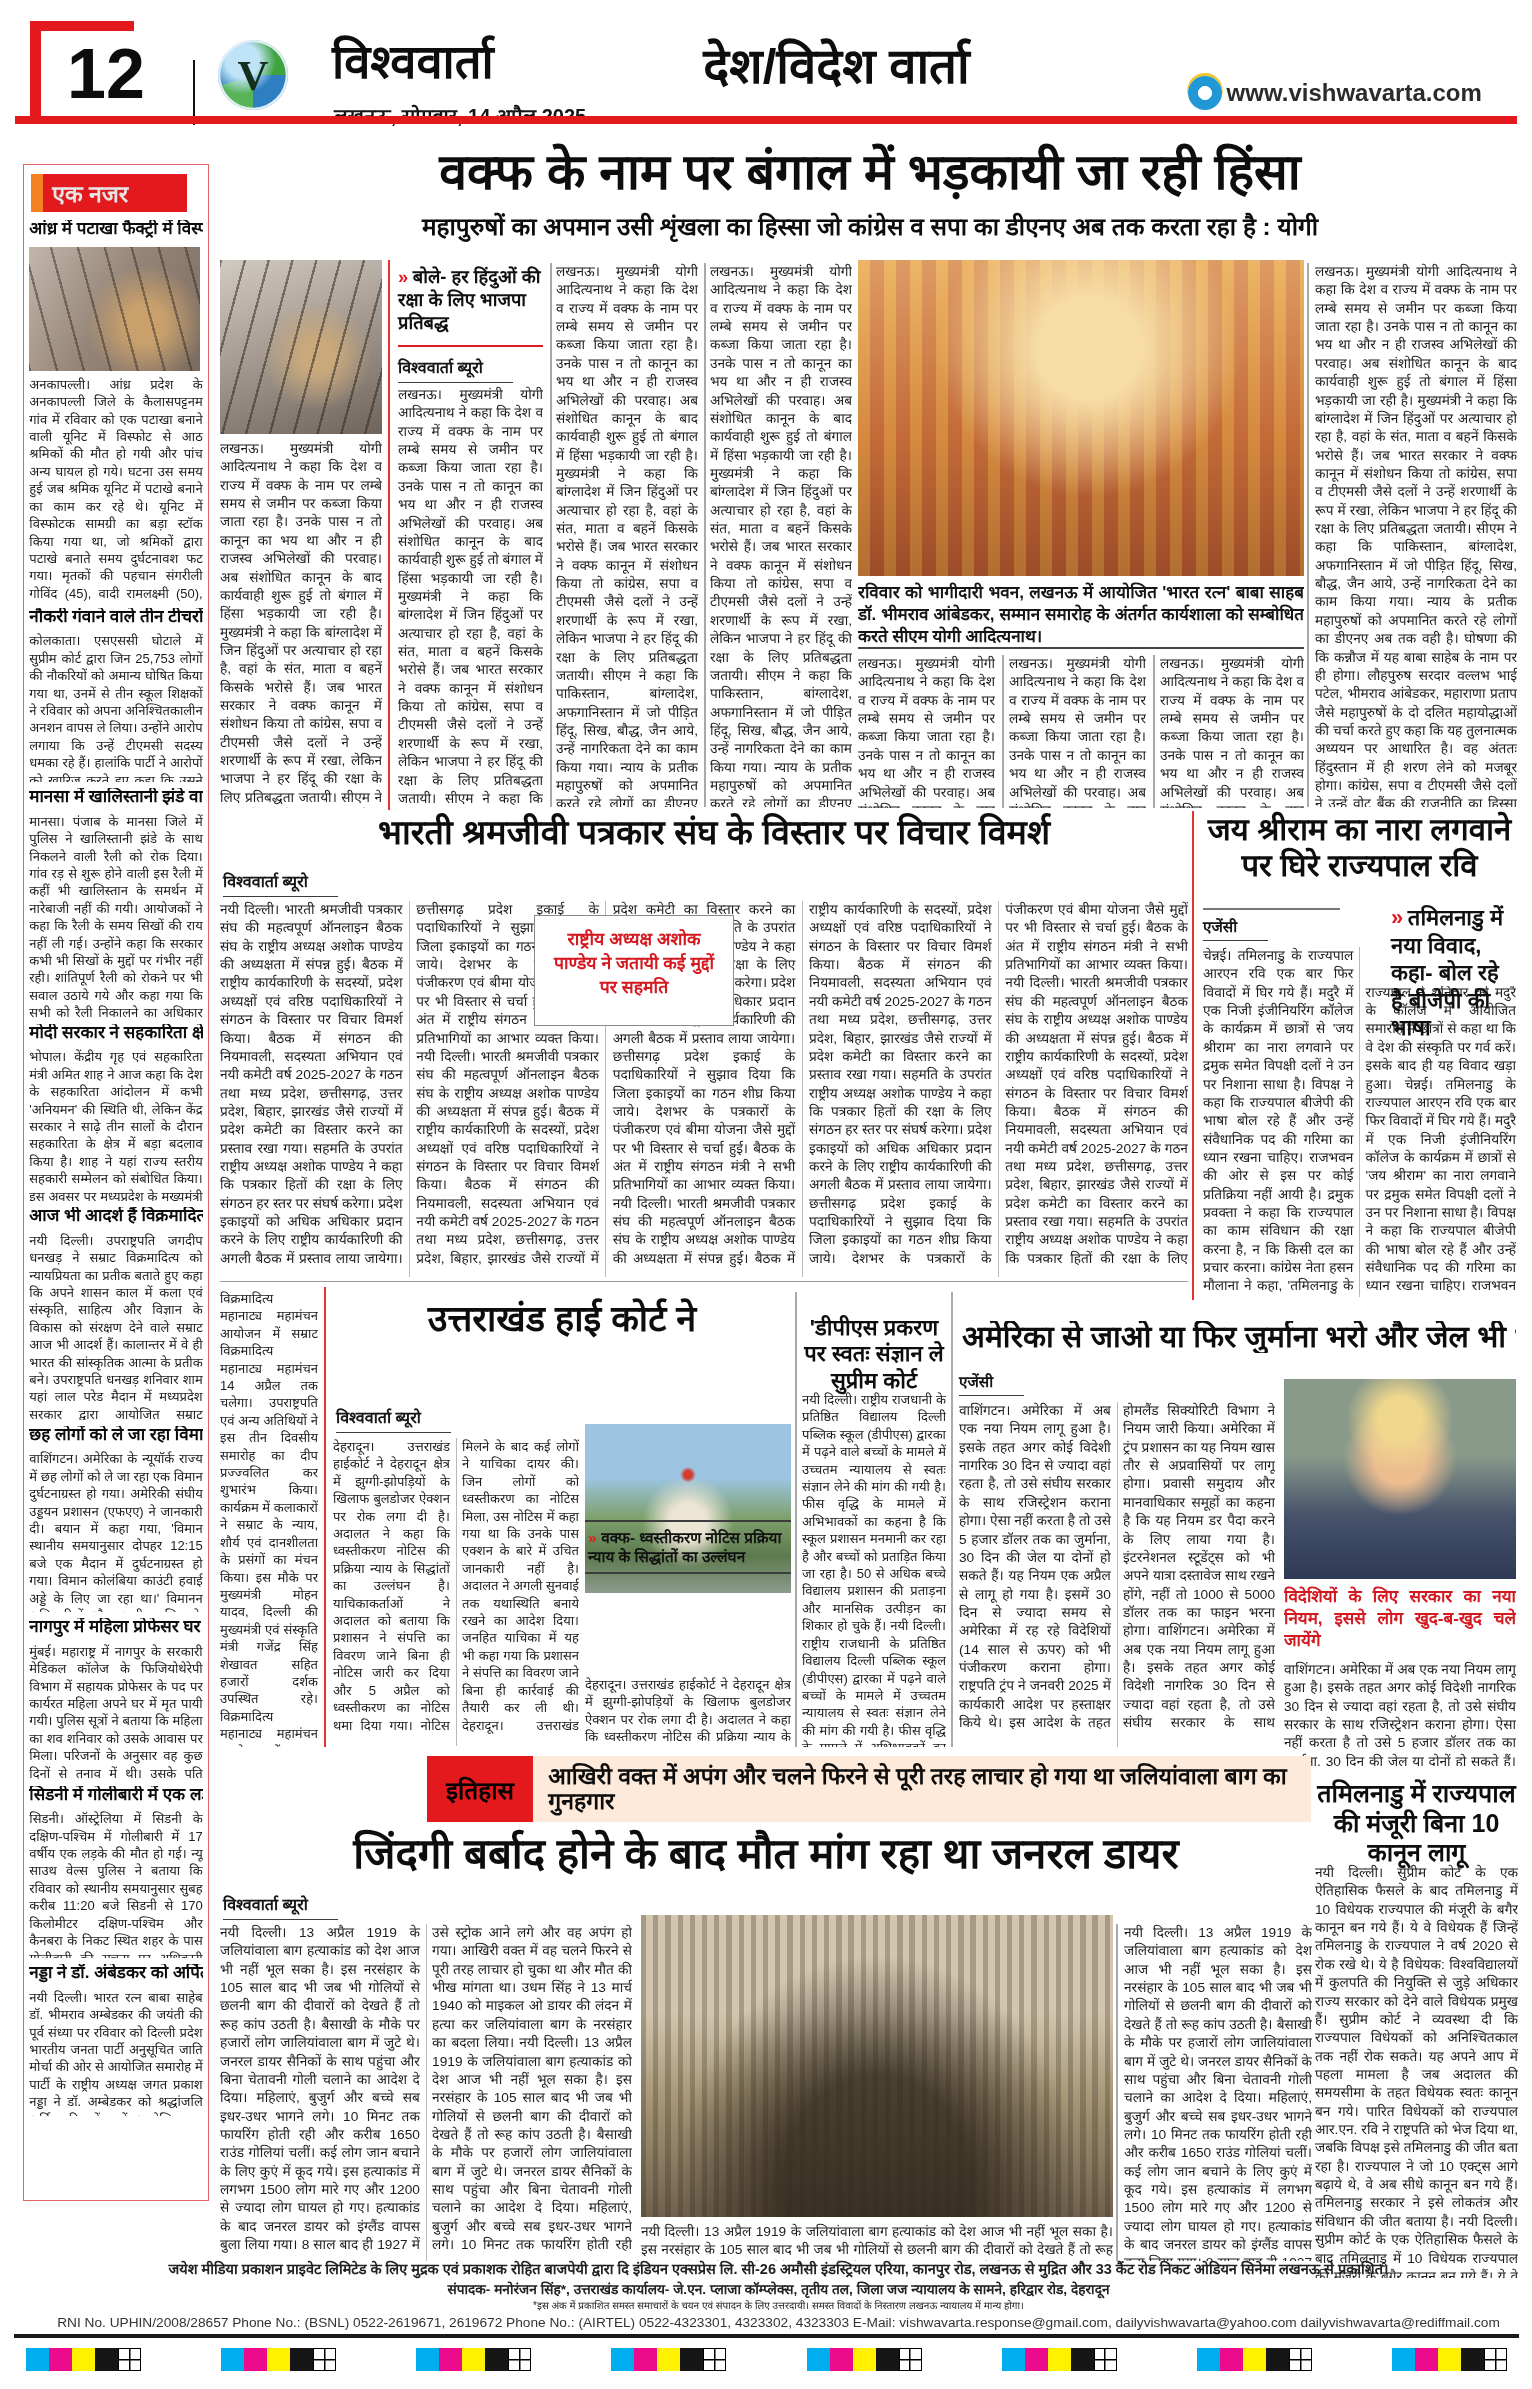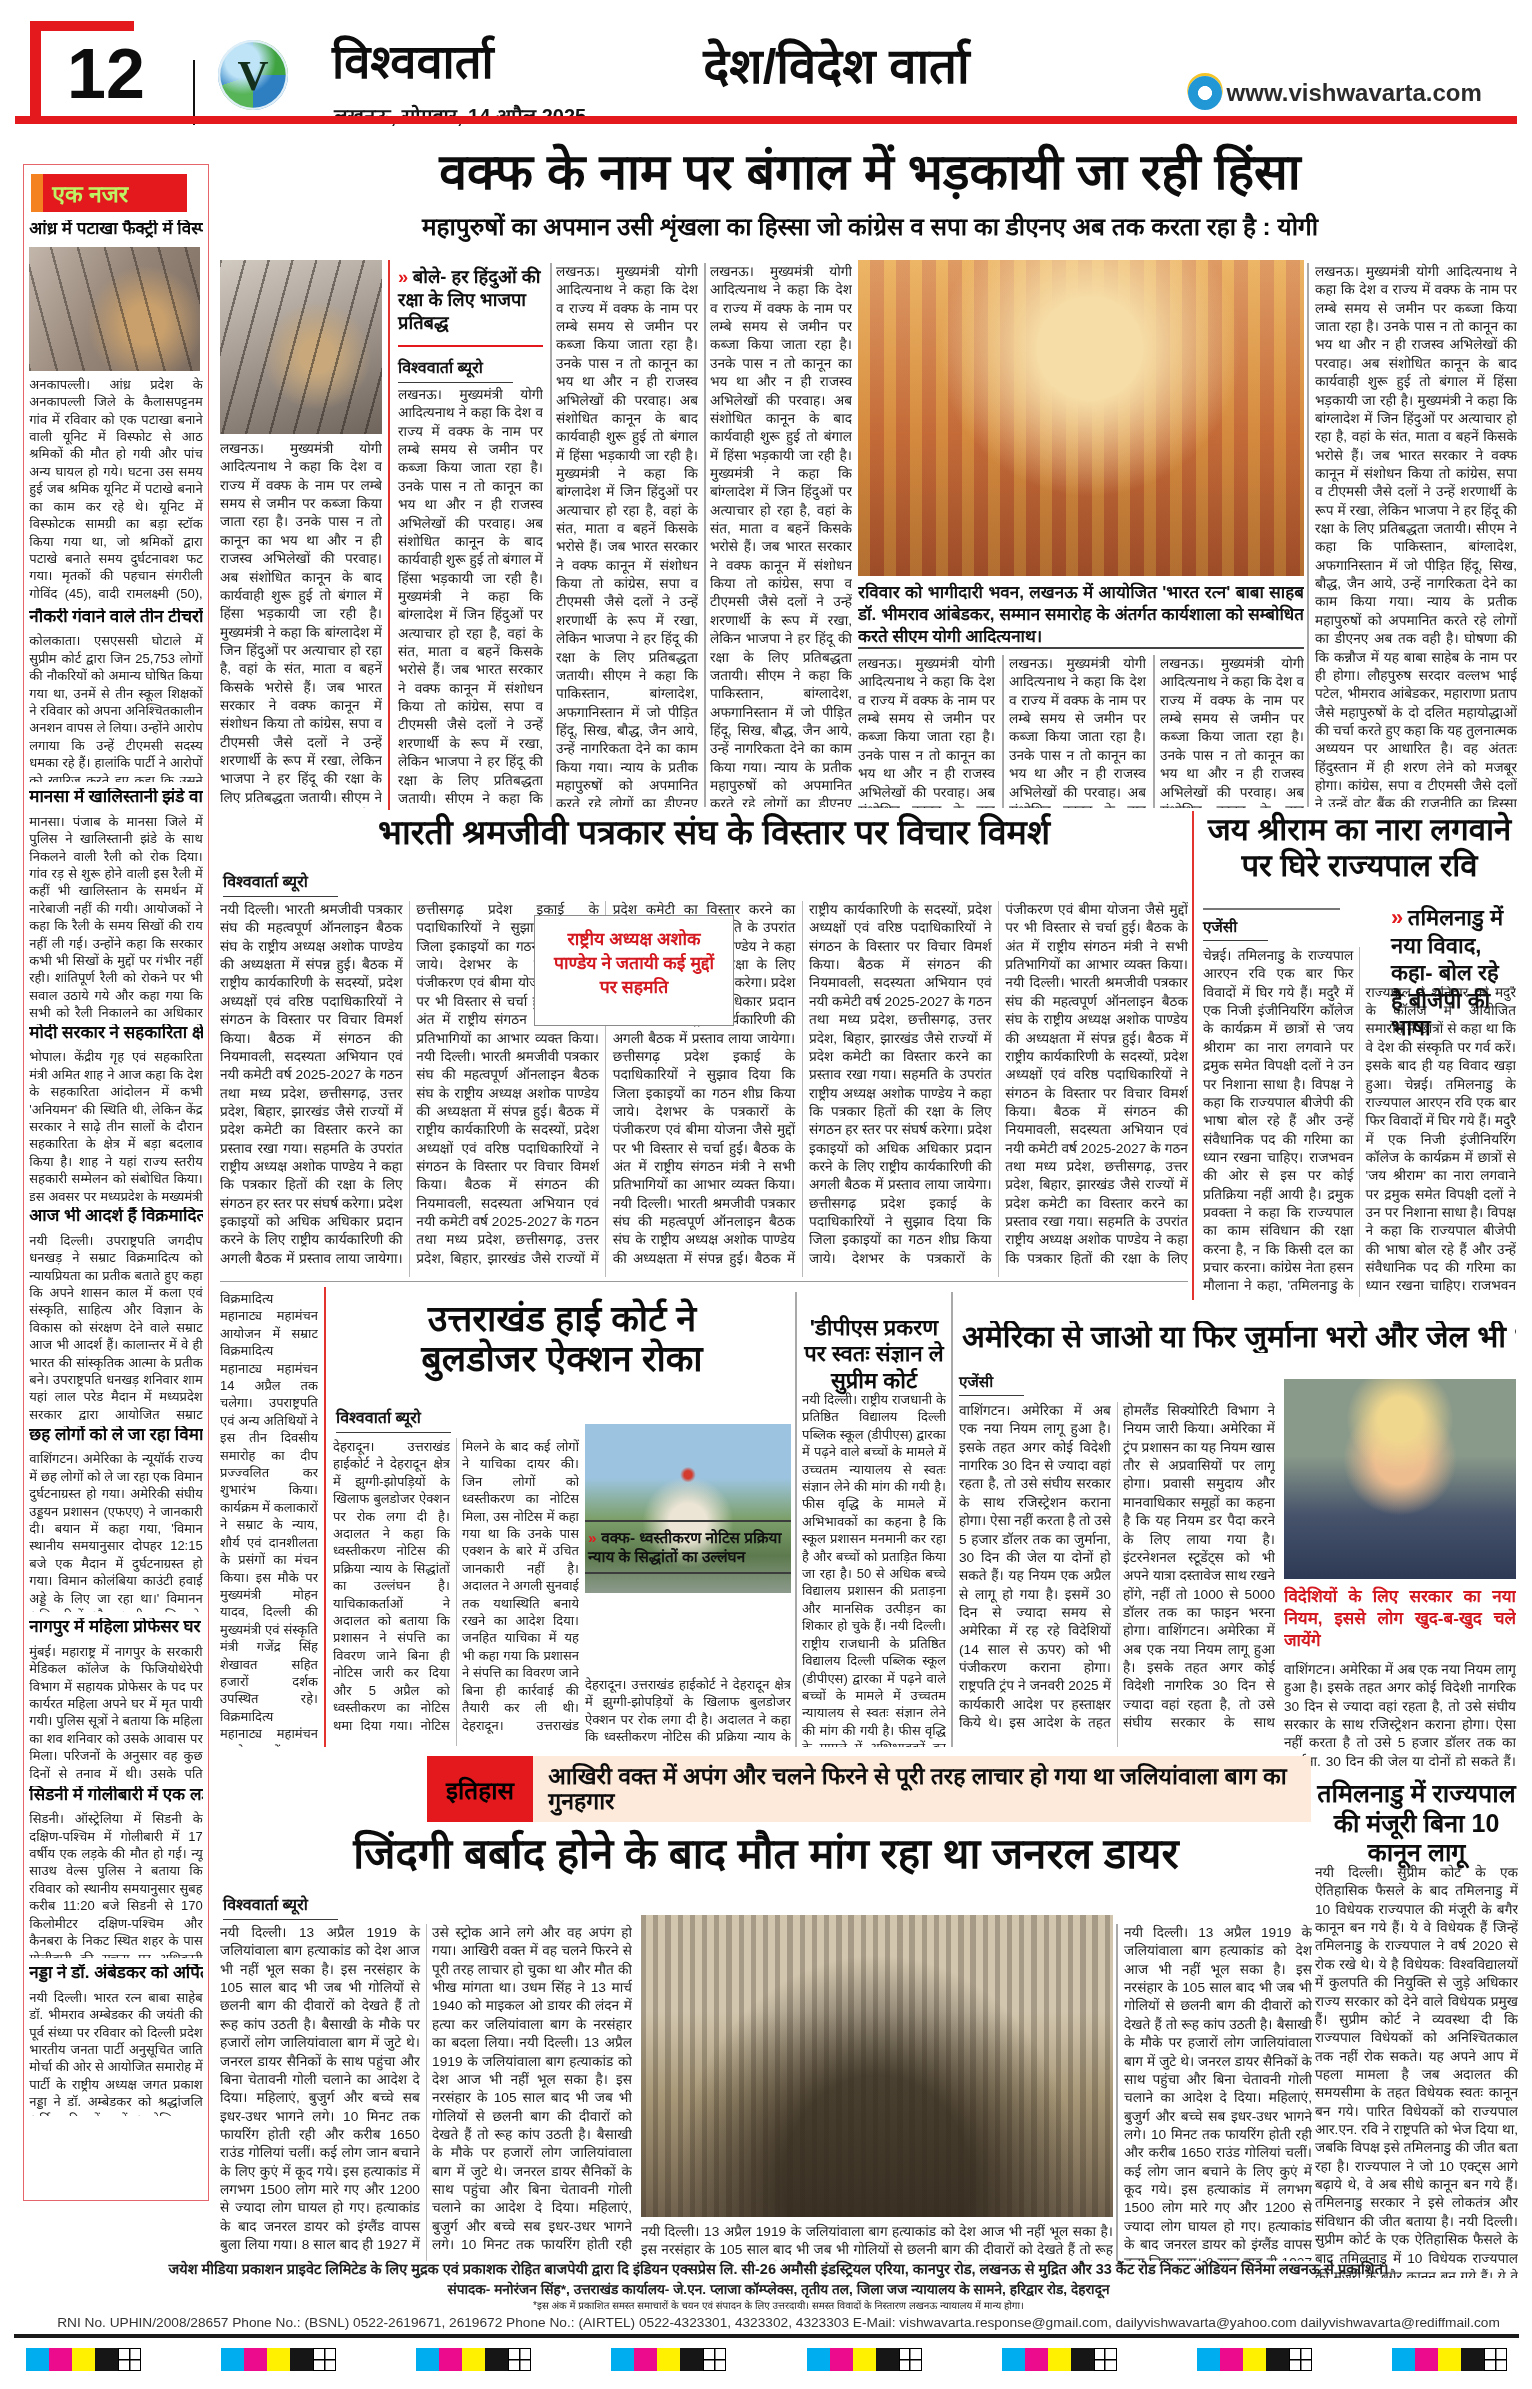--- a/index.html
+++ b/index.html
@@ -78,21 +78,21 @@
   <div class="abs" style="left:334px;top:102px;font-size:20px;font-weight:bold;">लखनऊ,   सोमवार, 14 अप्रैल 2025</div>
   <div class="abs hl ctr" style="left:657px;top:40px;width:359px;font-size:49px;">देश/विदेश वार्ता</div>
   <div class="abs" style="left:1188px;top:76px;width:336px;">
     <span class="ie"></span><span style="font-size:24px;font-weight:bold;color:#2b2b2b;vertical-align:middle;">www.vishwavarta.com</span>
   </div>
   <div class="abs redrule" style="left:15.3px;top:116px;width:1502px;height:8.4px;"></div>
 
   <div class="abs" style="left:23px;top:164px;width:186px;height:2037px;border:1.5px solid #e4666a;box-sizing:border-box;padding:6.1px 5.3px;">
     <div style="display:flex;width:156px;height:38px;margin:3.1px 0 7.6px 1.5px;">
       <div style="width:12.2px;background:#f58220;"></div>
-      <div style="flex:1;background:#e3191d;color:#bef264;font-weight:bold;font-size:23px;display:flex;align-items:center;padding-left:9.2px;">एक नजर</div>
+      <div style="flex:1;background:#e3191d;color:#e5e5e5;font-weight:bold;font-size:23px;display:flex;align-items:center;padding-left:9.2px;">एक नजर</div>
     </div>
 
     <div class="hl nowrap" style="font-size:17px;height:24.4px;">आंध्र में पटाखा फैक्ट्री में विस्फोट से आठ की मौत</div>
     <div class="photo ph-fire" style="width:171px;height:124px;margin:3.1px 0 4.6px 0;"></div>
     <div class="body-col" style="height:226px;font-size:13px;">अनकापल्ली। आंध्र प्रदेश के अनकापल्ली जिले के कैलासपट्टनम गांव में रविवार को एक पटाखा बनाने वाली यूनिट में विस्फोट से आठ श्रमिकों की मौत हो गयी और पांच अन्य घायल हो गये। घटना उस समय हुई जब श्रमिक यूनिट में पटाखे बनाने का काम कर रहे थे। यूनिट में विस्फोटक सामग्री का बड़ा स्टॉक किया गया था, जो श्रमिकों द्वारा पटाखे बनाते समय दुर्घटनावश फट गया। मृतकों की पहचान संगरीली गोविंद (45), वादी रामलक्ष्मी (50), देवरा निर्मला (36), पुरम उमा (40), गुम्मिला केशुबाबू (40), शेनाल्ली बाबू राव (56) और बदलवाडा मनोहर (37) के रूप में हुई है। घायलों को नरसीपट्टनम के सरकारी अस्पताल में भर्ती कराया गया, जहां दो की हालत गंभीर बतायी गयी है।</div>
 
     <div class="hl nowrap" style="font-size:17px;height:24.4px;margin-top:6.1px;">नौकरी गंवाने वाले तीन टीचरों ने अनशन रोका</div>
     <div class="body-col" style="height:150px;font-size:13px;">कोलकाता। एसएससी घोटाले में सुप्रीम कोर्ट द्वारा जिन 25,753 लोगों की नौकरियों को अमान्य घोषित किया गया था, उनमें से तीन स्कूल शिक्षकों ने रविवार को अपना अनिश्चितकालीन अनशन वापस ले लिया। उन्होंने आरोप लगाया कि उन्हें टीएमसी सदस्य धमका रहे हैं। हालांकि पार्टी ने आरोपों को खारिज करते हुए कहा कि उसने टीचर्स की भावनाओं का सम्मान किया है और शिक्षकों को उनकी नौकरी वापस दिलाने के लिए प्रयासरत है। नकाशीपारा हाई स्कूल में शिक्षिका सुमन बिस्वास ने कहा कि इलाके में घूम रहे टीएमसी कार्यकर्ताओं के कारण अनशन वापस ले रहे हैं। पुलिस मौजूद है, लेकिन हम घंटों खुले में बैठे रहे।</div>
 
     <div class="hl nowrap" style="font-size:17px;height:24.4px;margin-top:6.1px;">मानसा में खालिस्तानी झंडे वाली रैली रोकी</div>
@@ -167,21 +167,20 @@
   <div class="abs body-col cols2" style="left:1203px;top:947px;width:313px;height:350px;">चेन्नई। तमिलनाडु के राज्यपाल आरएन रवि एक बार फिर विवादों में घिर गये हैं। मदुरै में एक निजी इंजीनियरिंग कॉलेज के कार्यक्रम में छात्रों से 'जय श्रीराम' का नारा लगवाने पर द्रमुक समेत विपक्षी दलों ने उन पर निशाना साधा है। विपक्ष ने कहा कि राज्यपाल बीजेपी की भाषा बोल रहे हैं और उन्हें संवैधानिक पद की गरिमा का ध्यान रखना चाहिए। राजभवन की ओर से इस पर कोई प्रतिक्रिया नहीं आयी है। द्रमुक प्रवक्ता ने कहा कि राज्यपाल का काम संविधान की रक्षा करना है, न कि किसी दल का प्रचार करना। कांग्रेस नेता हसन मौलाना ने कहा, 'तमिलनाडु के राज्यपाल जो कर रहे हैं, वो बेहद दुर्भाग्यपूर्ण है।' वहीं, राज्यपाल ने शनिवार को मदुरै के कॉलेज में आयोजित समारोह में छात्रों से कहा था कि वे देश की संस्कृति पर गर्व करें। इसके बाद ही यह विवाद खड़ा हुआ। चेन्नई। तमिलनाडु के राज्यपाल आरएन रवि एक बार फिर विवादों में घिर गये हैं। मदुरै में एक निजी इंजीनियरिंग कॉलेज के कार्यक्रम में छात्रों से 'जय श्रीराम' का नारा लगवाने पर द्रमुक समेत विपक्षी दलों ने उन पर निशाना साधा है। विपक्ष ने कहा कि राज्यपाल बीजेपी की भाषा बोल रहे हैं और उन्हें संवैधानिक पद की गरिमा का ध्यान रखना चाहिए। राजभवन की ओर से इस पर कोई प्रतिक्रिया नहीं आयी है। द्रमुक प्रवक्ता ने कहा कि राज्यपाल का काम संविधान की रक्षा करना है, न कि किसी दल का प्रचार करना। कांग्रेस नेता हसन मौलाना ने कहा, 'तमिलनाडु के राज्यपाल जो कर रहे हैं, वो बेहद दुर्भाग्यपूर्ण है।' वहीं, राज्यपाल ने शनिवार को मदुरै के कॉलेज में आयोजित समारोह में छात्रों से कहा था कि वे देश की संस्कृति पर गर्व करें। इसके बाद ही यह विवाद खड़ा हुआ।</div>
   <div class="abs" style="left:1363px;top:904px;width:153px;height:82px;background:#fff;z-index:2;">
     <div class="kicker" style="font-size:22px;margin-left:28px;"><span class="chev">»</span><span>तमिलनाडु में नया विवाद, कहा- बोल रहे है बीजेपी की भाषा</span></div>
   </div>
 
   <div class="abs body-col" style="left:220px;top:1290px;width:98px;height:457px;font-size:13px;">विक्रमादित्य महानाट्य महामंचन आयोजन में सम्राट विक्रमादित्य महानाट्य महामंचन 14 अप्रैल तक चलेगा। उपराष्ट्रपति एवं अन्य अतिथियों ने इस तीन दिवसीय समारोह का दीप प्रज्ज्वलित कर शुभारंभ किया। कार्यक्रम में कलाकारों ने सम्राट के न्याय, शौर्य एवं दानशीलता के प्रसंगों का मंचन किया। इस मौके पर मुख्यमंत्री मोहन यादव, दिल्ली की मुख्यमंत्री एवं संस्कृति मंत्री गजेंद्र सिंह शेखावत सहित हजारों दर्शक उपस्थित रहे। विक्रमादित्य महानाट्य महामंचन आयोजन में सम्राट विक्रमादित्य महानाट्य महामंचन 14 अप्रैल तक चलेगा। उपराष्ट्रपति एवं अन्य अतिथियों ने इस तीन दिवसीय समारोह का दीप प्रज्ज्वलित कर शुभारंभ किया। कार्यक्रम में कलाकारों ने सम्राट के न्याय, शौर्य एवं दानशीलता के प्रसंगों का मंचन किया। इस मौके पर मुख्यमंत्री मोहन यादव, दिल्ली की मुख्यमंत्री एवं संस्कृति मंत्री गजेंद्र सिंह शेखावत सहित हजारों दर्शक उपस्थित रहे।</div>
   <div class="abs vrule-red" style="left:324px;top:1287px;height:460px;"></div>
 
   <div class="abs hl ctr" style="left:333px;top:1299px;width:458px;font-size:36px;line-height:1.12;">
     <div>उत्तराखंड हाई कोर्ट ने</div>
-    <div>बुलडोजर ऐक्शन रोका</div>
   </div>
   <div class="abs" style="left:336px;top:1406px;">
     <span class="byline">विश्ववार्ता ब्यूरो</span>
   </div>
   <div class="abs body-col cols2" style="left:333px;top:1438px;width:246px;height:308px;font-size:13px;">देहरादून। उत्तराखंड हाईकोर्ट ने देहरादून क्षेत्र में झुग्गी-झोपड़ियों के खिलाफ बुलडोजर ऐक्शन पर रोक लगा दी है। अदालत ने कहा कि ध्वस्तीकरण नोटिस की प्रक्रिया न्याय के सिद्धांतों का उल्लंघन है। याचिकाकर्ताओं ने अदालत को बताया कि प्रशासन ने संपत्ति का विवरण जाने बिना ही नोटिस जारी कर दिया और 5 अप्रैल को ध्वस्तीकरण का नोटिस थमा दिया गया। नोटिस मिलने के बाद कई लोगों ने याचिका दायर की। जिन लोगों को ध्वस्तीकरण का नोटिस मिला, उस नोटिस में कहा गया था कि उनके पास एक्शन के बारे में उचित जानकारी नहीं है। अदालत ने अगली सुनवाई तक यथास्थिति बनाये रखने का आदेश दिया। जनहित याचिका में यह भी कहा गया कि प्रशासन ने संपत्ति का विवरण जाने बिना ही कार्रवाई की तैयारी कर ली थी। देहरादून। उत्तराखंड हाईकोर्ट ने देहरादून क्षेत्र में झुग्गी-झोपड़ियों के खिलाफ बुलडोजर ऐक्शन पर रोक लगा दी है। अदालत ने कहा कि ध्वस्तीकरण नोटिस की प्रक्रिया न्याय के सिद्धांतों का उल्लंघन है। याचिकाकर्ताओं ने अदालत को बताया कि प्रशासन ने संपत्ति का विवरण जाने बिना ही नोटिस जारी कर दिया और 5 अप्रैल को ध्वस्तीकरण का नोटिस थमा दिया गया। नोटिस मिलने के बाद कई लोगों ने याचिका दायर की। जिन लोगों को ध्वस्तीकरण का नोटिस मिला, उस नोटिस में कहा गया था कि उनके पास एक्शन के बारे में उचित जानकारी नहीं है। अदालत ने अगली सुनवाई तक यथास्थिति बनाये रखने का आदेश दिया। जनहित याचिका में यह भी कहा गया कि प्रशासन ने संपत्ति का विवरण जाने बिना ही कार्रवाई की तैयारी कर ली थी।</div>
   <div class="abs photo ph-court" style="left:585px;top:1424px;width:206px;height:169px;"></div>
   <div class="abs quote-box" style="left:585px;top:1520px;width:200px;">
     <div class="kicker" style="font-size:15.3px;"><span class="chev">»</span><span>वक्फ- ध्वस्तीकरण नोटिस प्रक्रिया न्याय के सिद्धांतों का उल्लंघन</span></div>
   </div>
   <div class="abs body-col" style="left:585px;top:1676px;width:206px;height:70px;font-size:13px;">देहरादून। उत्तराखंड हाईकोर्ट ने देहरादून क्षेत्र में झुग्गी-झोपड़ियों के खिलाफ बुलडोजर ऐक्शन पर रोक लगा दी है। अदालत ने कहा कि ध्वस्तीकरण नोटिस की प्रक्रिया न्याय के सिद्धांतों का उल्लंघन है। याचिकाकर्ताओं ने अदालत को बताया कि प्रशासन ने संपत्ति का विवरण जाने बिना ही नोटिस जारी कर दिया और 5 अप्रैल को ध्वस्तीकरण का नोटिस थमा दिया गया। नोटिस मिलने के बाद कई लोगों ने याचिका दायर की। जिन लोगों को ध्वस्तीकरण का नोटिस मिला, उस नोटिस में कहा गया था कि उनके पास एक्शन के बारे में उचित जानकारी नहीं है। अदालत ने अगली सुनवाई तक यथास्थिति बनाये रखने का आदेश दिया। जनहित याचिका में यह भी कहा गया कि प्रशासन ने संपत्ति का विवरण जाने बिना ही कार्रवाई की तैयारी कर ली थी।</div>

